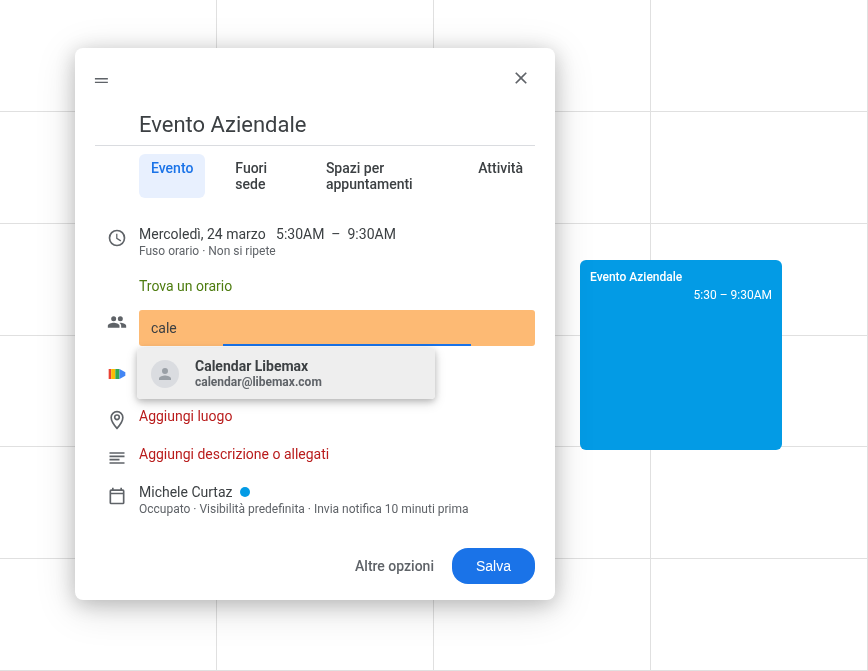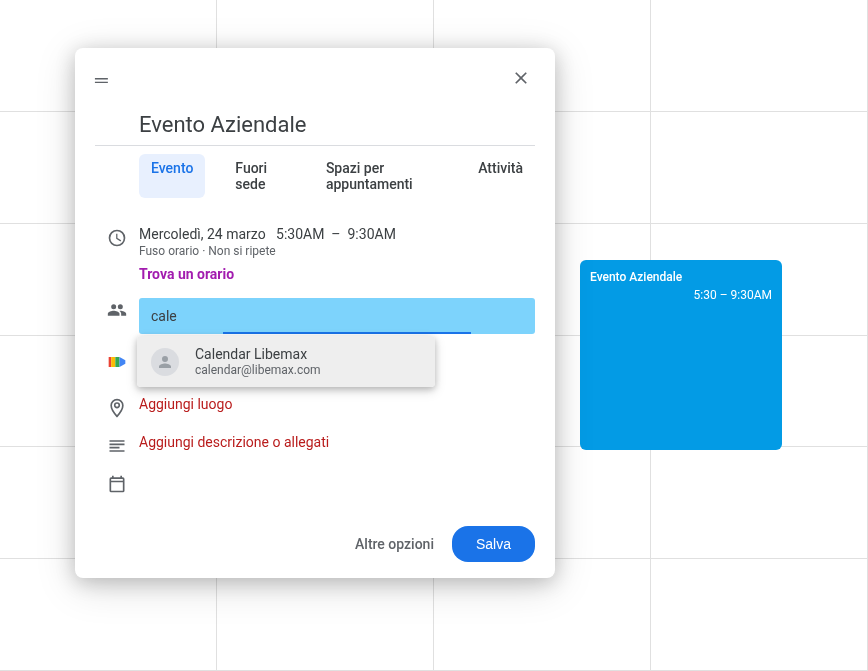--- a/index.html
+++ b/index.html
@@ -126,30 +126,30 @@
     flex: 1;
     font-size: 14px;
     color: #3c4043;
   }
   .row-content .sub {
     font-size: 12px;
     color: #5f6368;
     margin-top: 2px;
   }
   .link {
-    color: #a21caf;
-    font-weight: 700;
-    margin-top: 8px;
+    color: #4d7c0f;
+    font-weight: 400;
+    margin-top: 20px;
     display: inline-block;
     cursor: pointer;
   }
 
   .guest-input-wrap {
     flex: 1;
-    background: #7dd3fc;
+    background: #fdba74;
     border-radius: 3px;
     height: 36px;
     display: flex;
     align-items: center;
     padding: 0 12px;
     position: relative;
   }
   .guest-input {
     border: none;
     background: transparent;
@@ -178,20 +178,21 @@
     box-shadow: 0 2px 6px rgba(0,0,0,0.2), 0 4px 12px rgba(0,0,0,0.15);
     z-index: 10;
   }
   .suggest-item {
     display: flex;
     align-items: center;
     padding: 10px 14px;
     background: #eeeeee;
     border-radius: 4px;
     cursor: pointer;
+    font-weight: bold;
   }
   .suggest-avatar {
     width: 28px; height: 28px;
     border-radius: 50%;
     background: #dadce0;
     display: flex;
     align-items: center;
     justify-content: center;
     margin-right: 16px;
   }
@@ -381,20 +382,27 @@
       </div>
       <div class="row-content placeholder-text">Aggiungi descrizione o allegati</div>
     </div>
 
     <div class="row organizer-row">
       <div class="row-icon">
         <svg class="ico" viewBox="0 0 24 24">
             <path d="M19 4h-1V2h-2v2H8V2H6v2H5a2 2 0 0 0-2 2v14a2 2 0 0 0 2 2h14a2 2 0 0 0 2-2V6a2 2 0 0 0-2-2zm0 16H5V10h14zm0-12H5V6h14z"></path>
           </svg>
       </div>
+      <div class="row-content">
+        <div class="name-line">
+          <span>Michele Curtaz</span>
+          <span class="busy-dot"></span>
+        </div>
+        <div class="sub">Occupato · Visibilità predefinita · Invia notifica 10 minuti prima</div>
+      </div>
     </div>
 
   </div>
 
   <div class="dialog-footer">
     <span class="more-options">Altre opzioni</span>
     <button class="save-btn">Salva</button>
   </div>
 
 </div>

